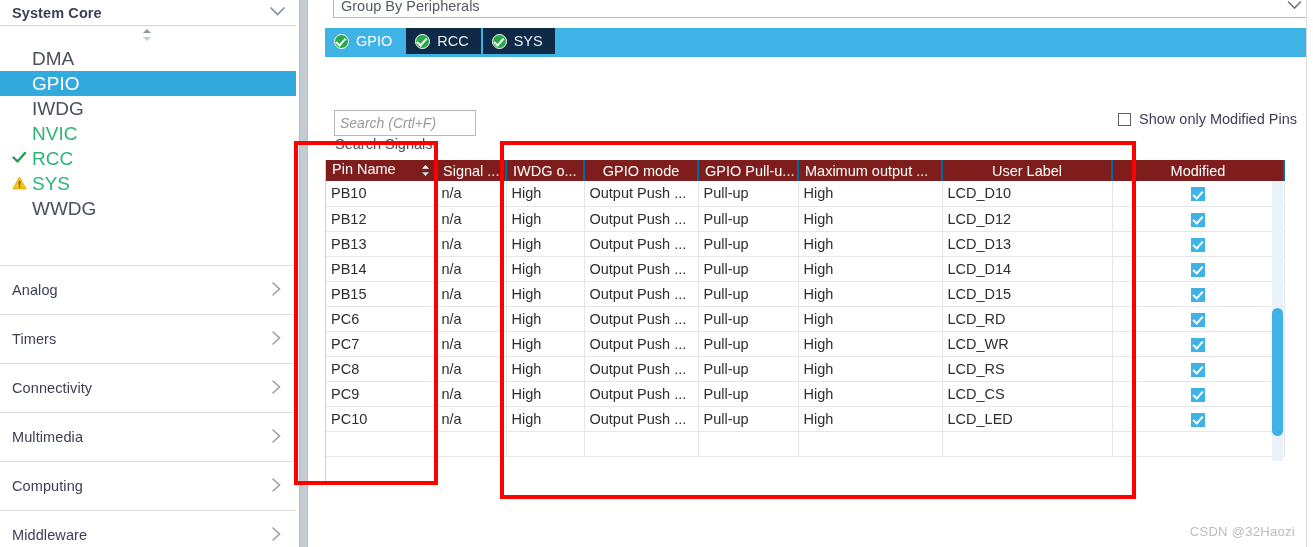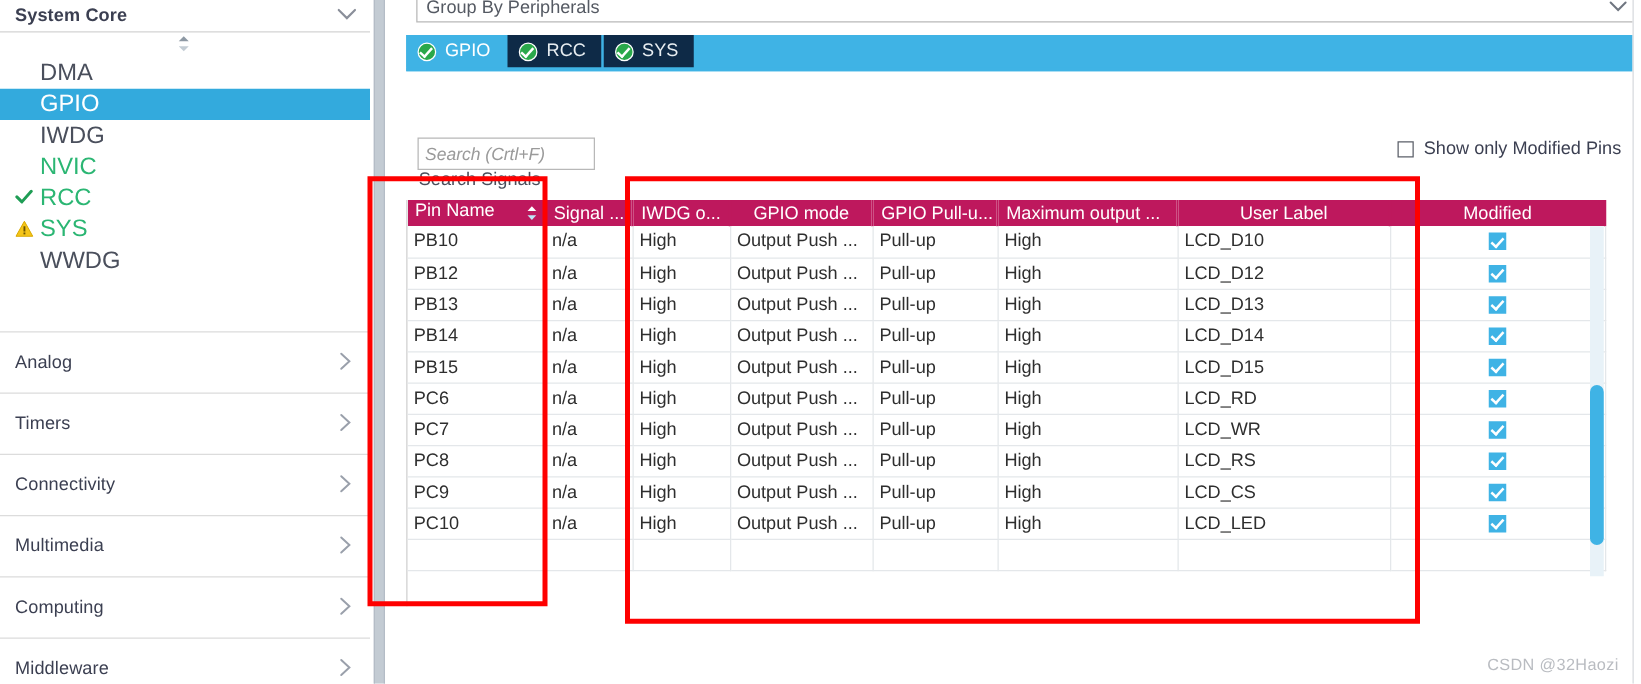--- a/index.html
+++ b/index.html
@@ -165,25 +165,25 @@
     background: #ffffff;
     border-left: 1px solid #cfcfcf;
   }
   table.pins {
     border-collapse: collapse;
     width: 958px;
     table-layout: fixed;
     font-size: 14.5px;
   }
   table.pins thead th {
-    background: #be185d;
+    background: #7f1d1d;
     color: #ffffff;
     font-weight: normal;
     height: 21px;
-    border-right: 2px solid #be185d;
+    border-right: 2px solid #0369a1;
     padding: 0 4px;
     text-align: center;
     white-space: nowrap;
     overflow: hidden;
     margin-left: 30px;
   }
   table.pins thead th.lefty { text-align: left; padding-left: 6px; }
   table.pins thead th .sorticon {
     float: right; margin-top: 3px;
   }

